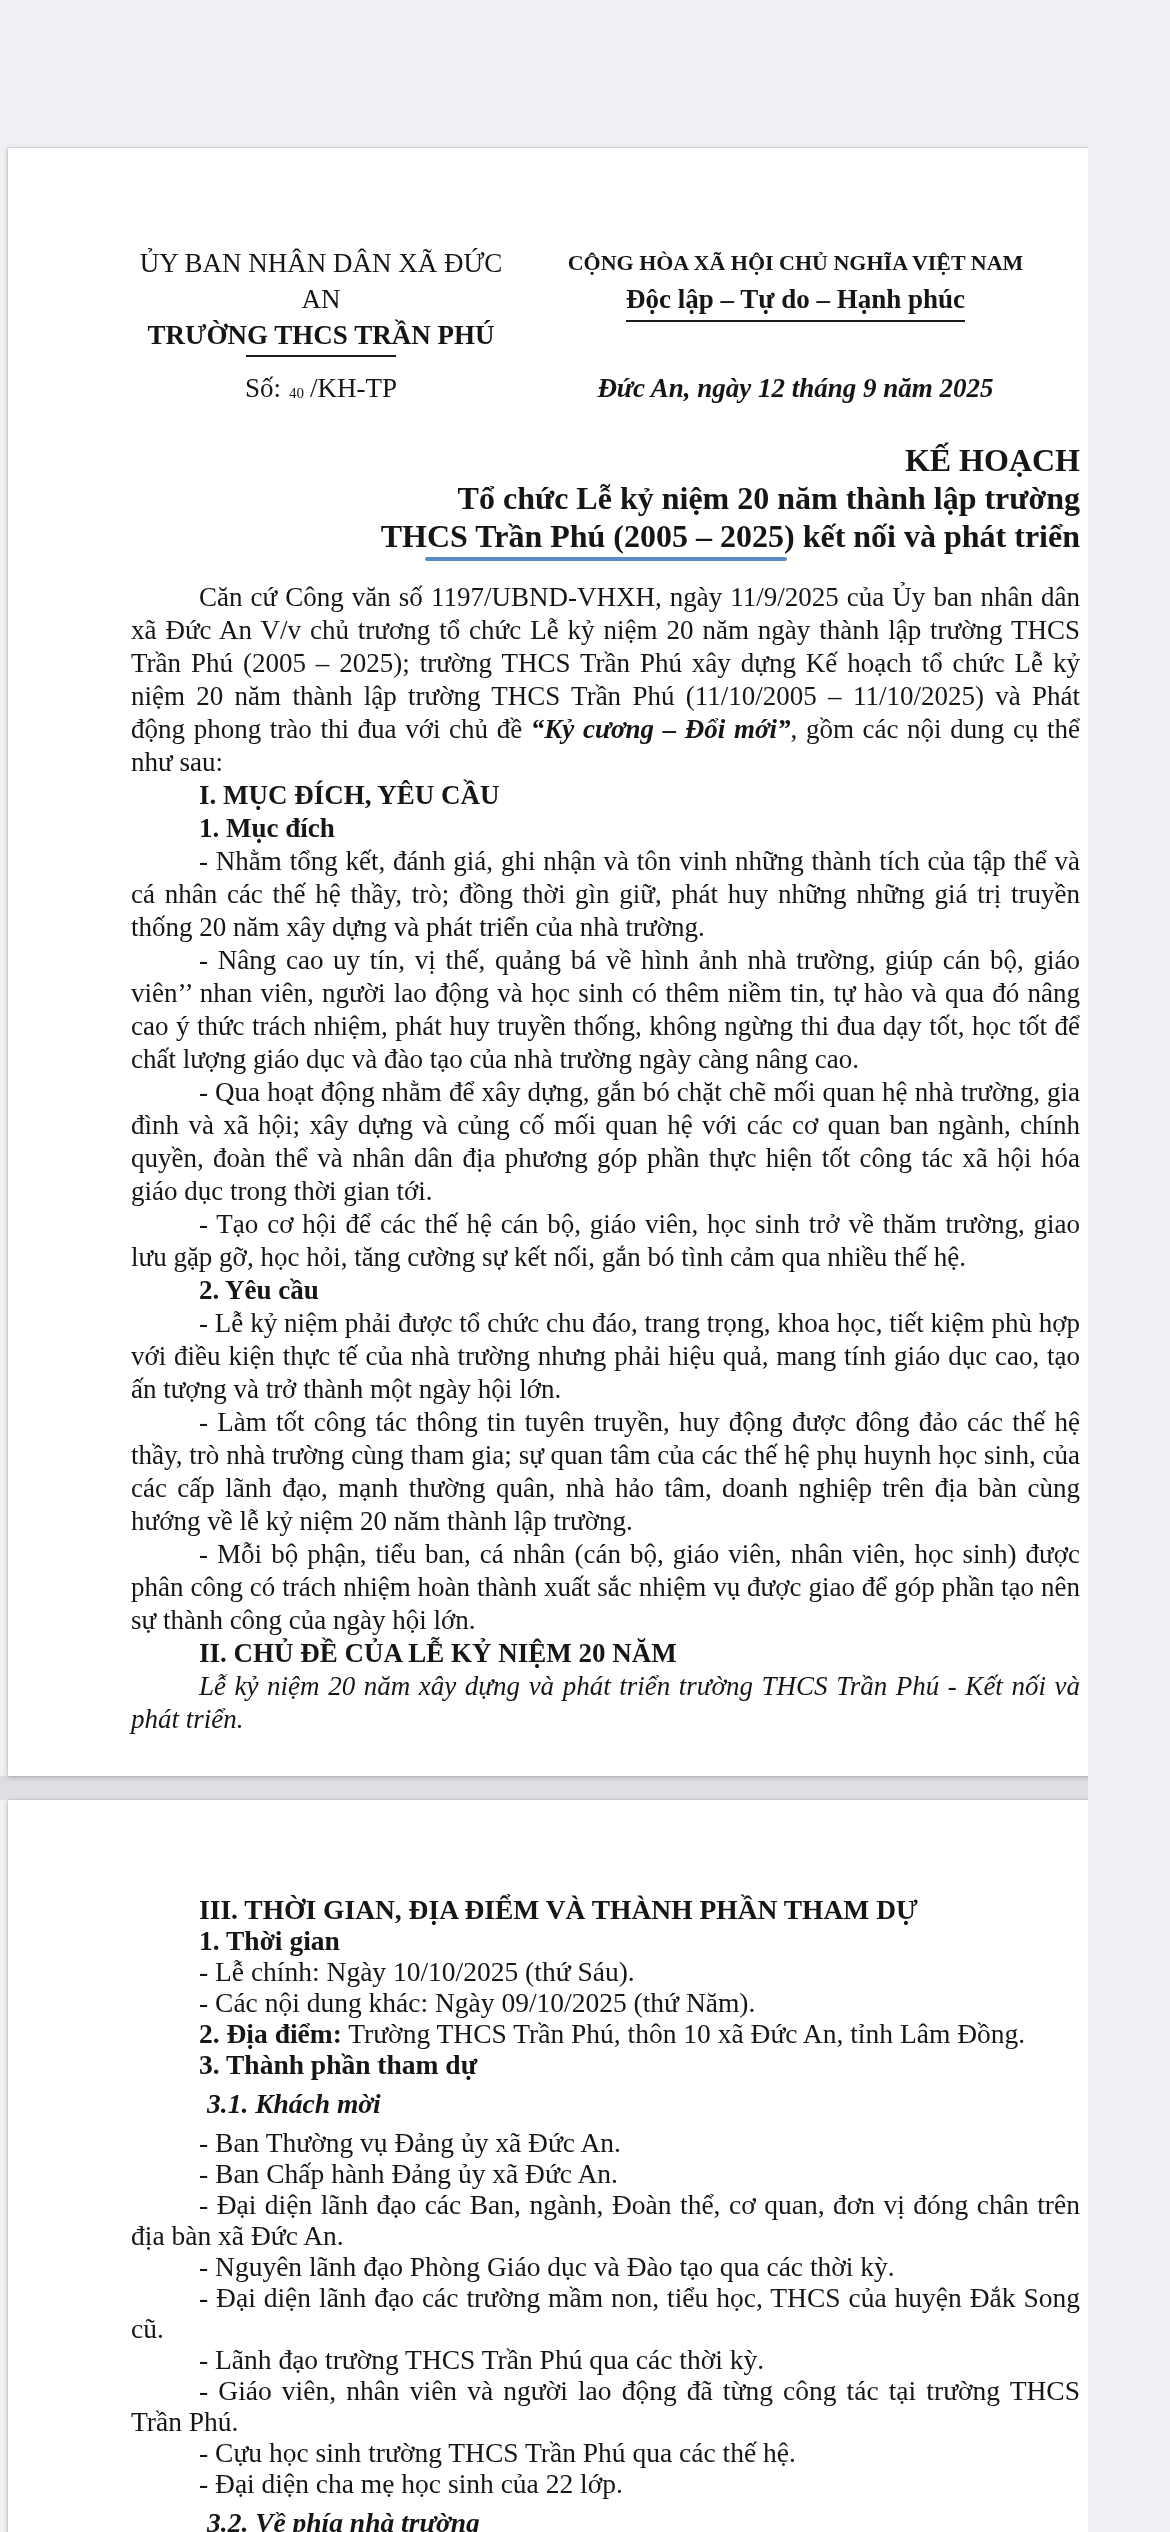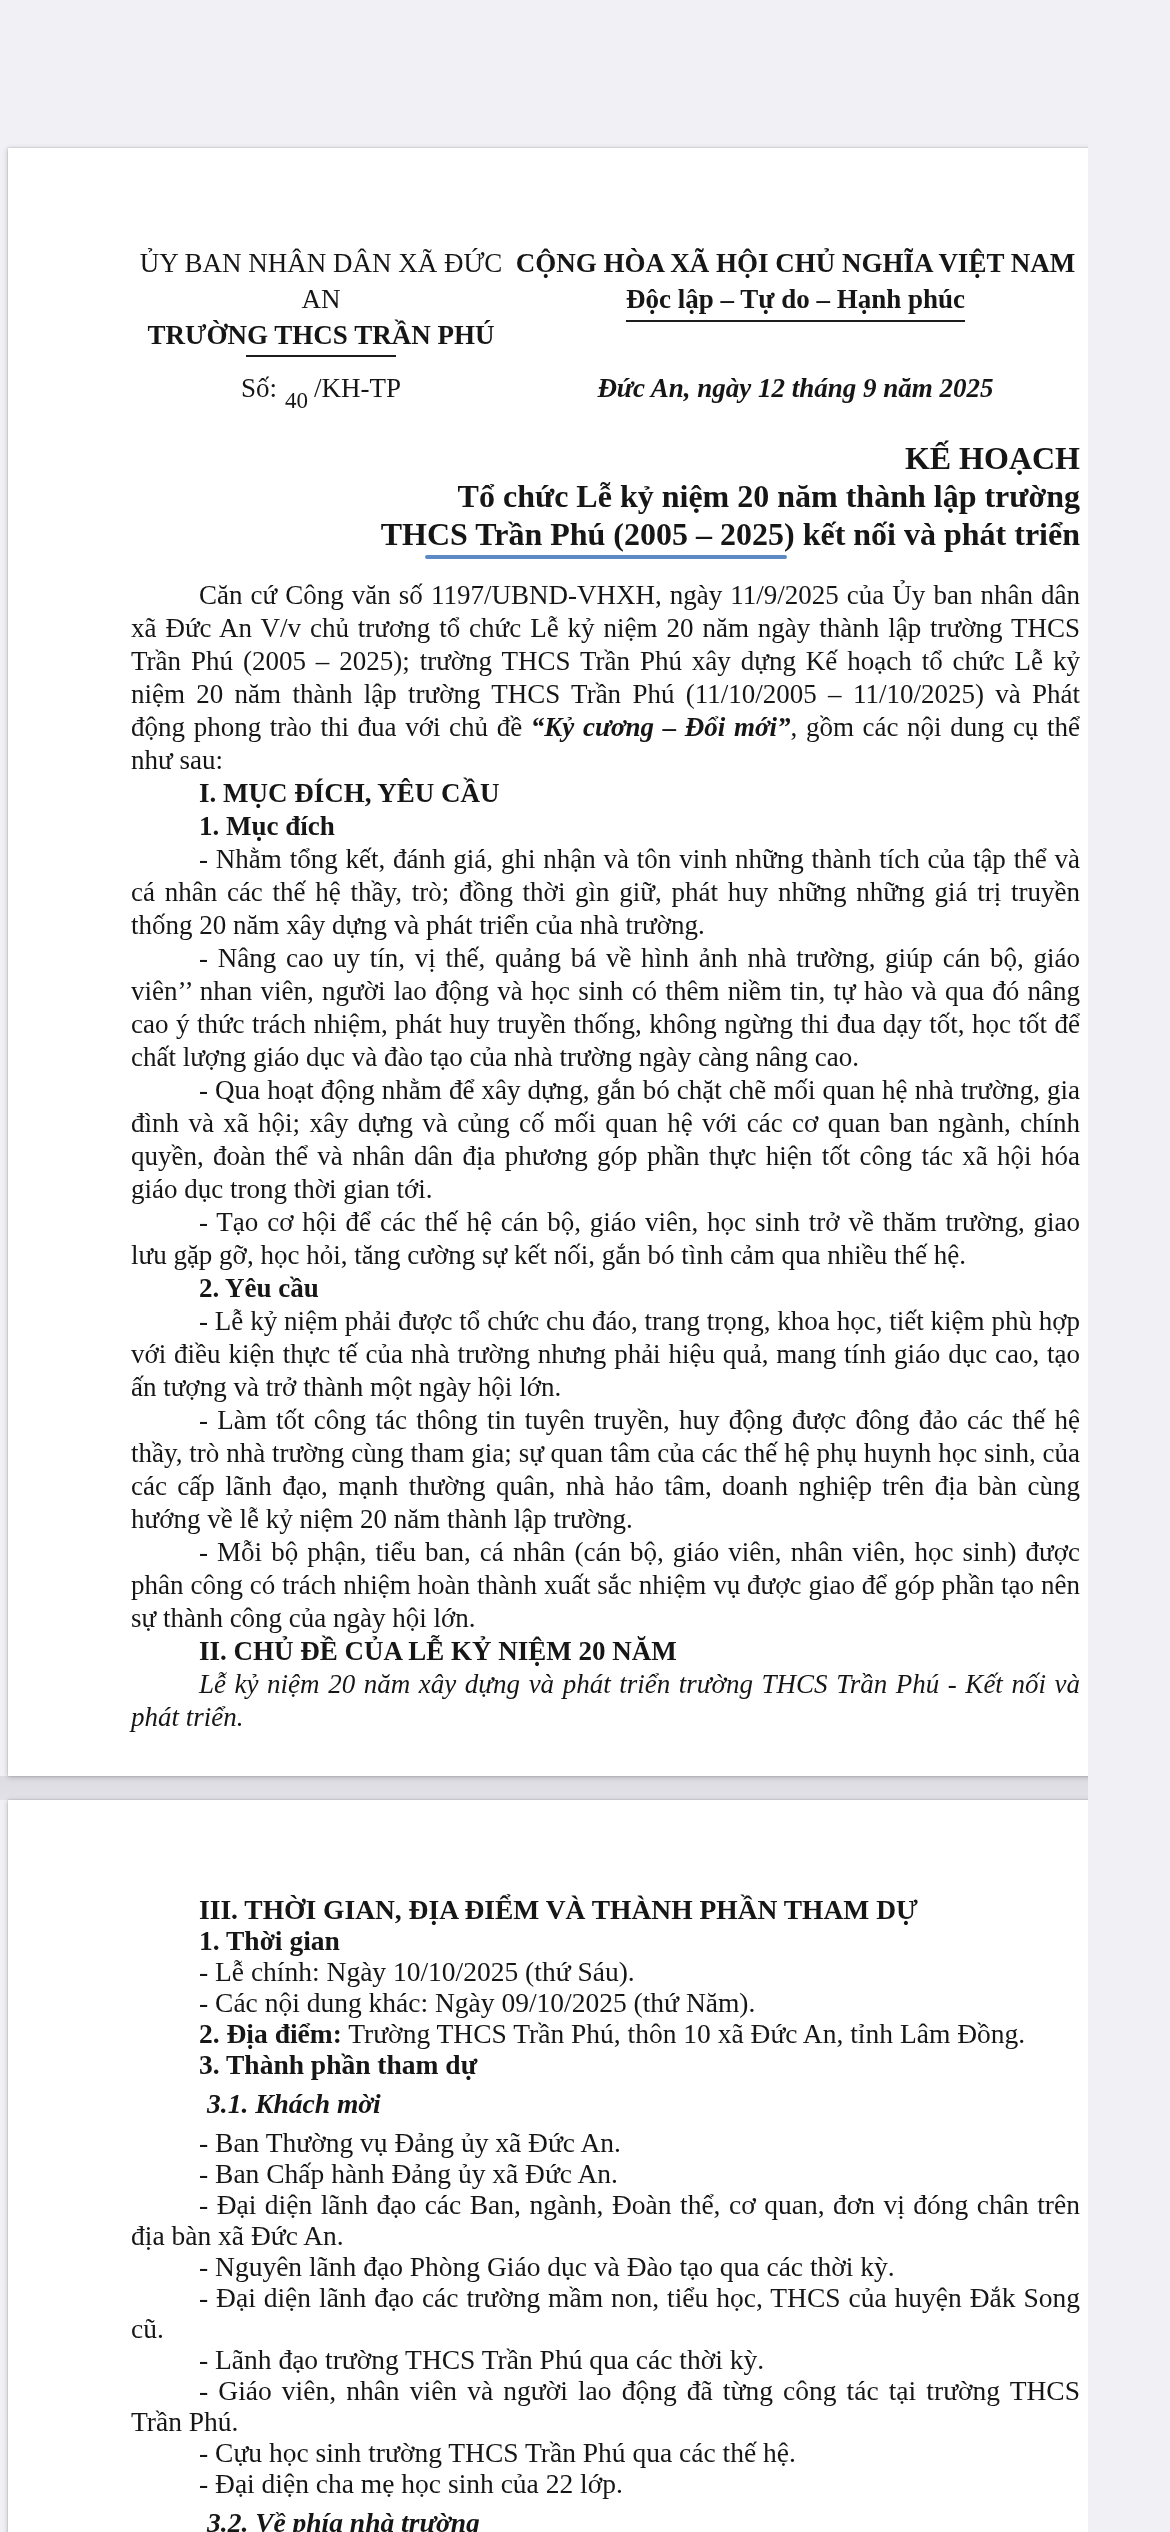--- a/index.html
+++ b/index.html
@@ -64,35 +64,35 @@
     width: 150px;
     border-top: 2px solid #1d1d1d;
     margin: 2px auto 0;
   }
   .hdr-motto {
     font-weight: bold;
     display: inline-block;
     border-bottom: 2px solid #1d1d1d;
     padding-bottom: 3px;
   }
-  .hdr-right .hdr-line1 { font-weight: bold; font-size: 27px; }
+  .hdr-right .hdr-line1 { font-weight: bold; font-size: 22px; }
   .so-row {
     display: flex;
     margin-top: 14px;
     font-size: 27px;
     line-height: 34px;
   }
   .so-left {
     flex: 0 0 380px;
     text-align: center;
   }
   .so-number {
-    font-size: 23px;
+    font-size: 15px;
     position: relative;
-    top: 11px;
+    top: 1px;
     padding: 0 6px 0 8px;
   }
   .date-line {
     flex: 1;
     text-align: center;
     font-style: italic;
     font-weight: bold;
   }
   
   .title-block {

